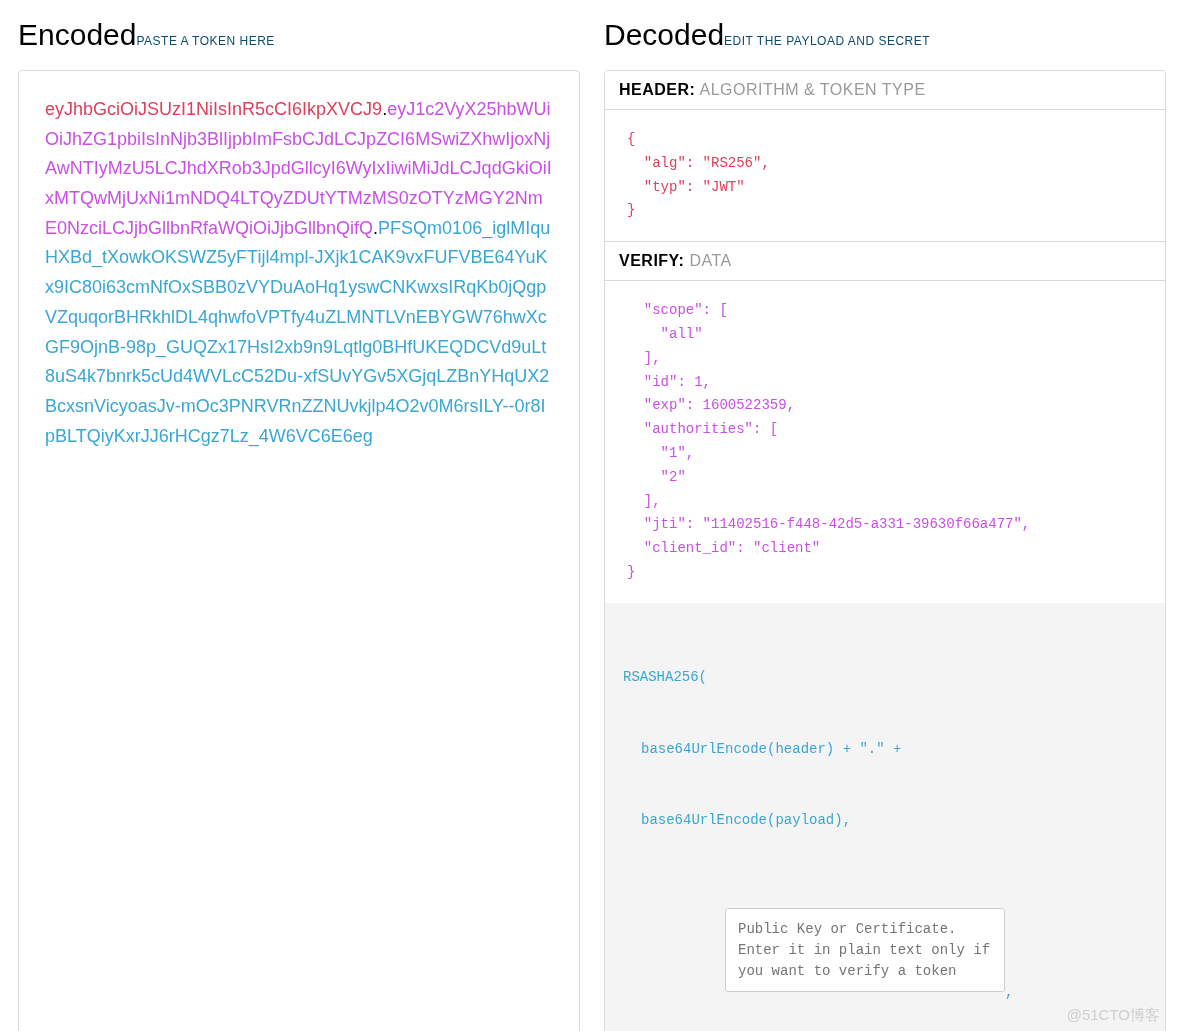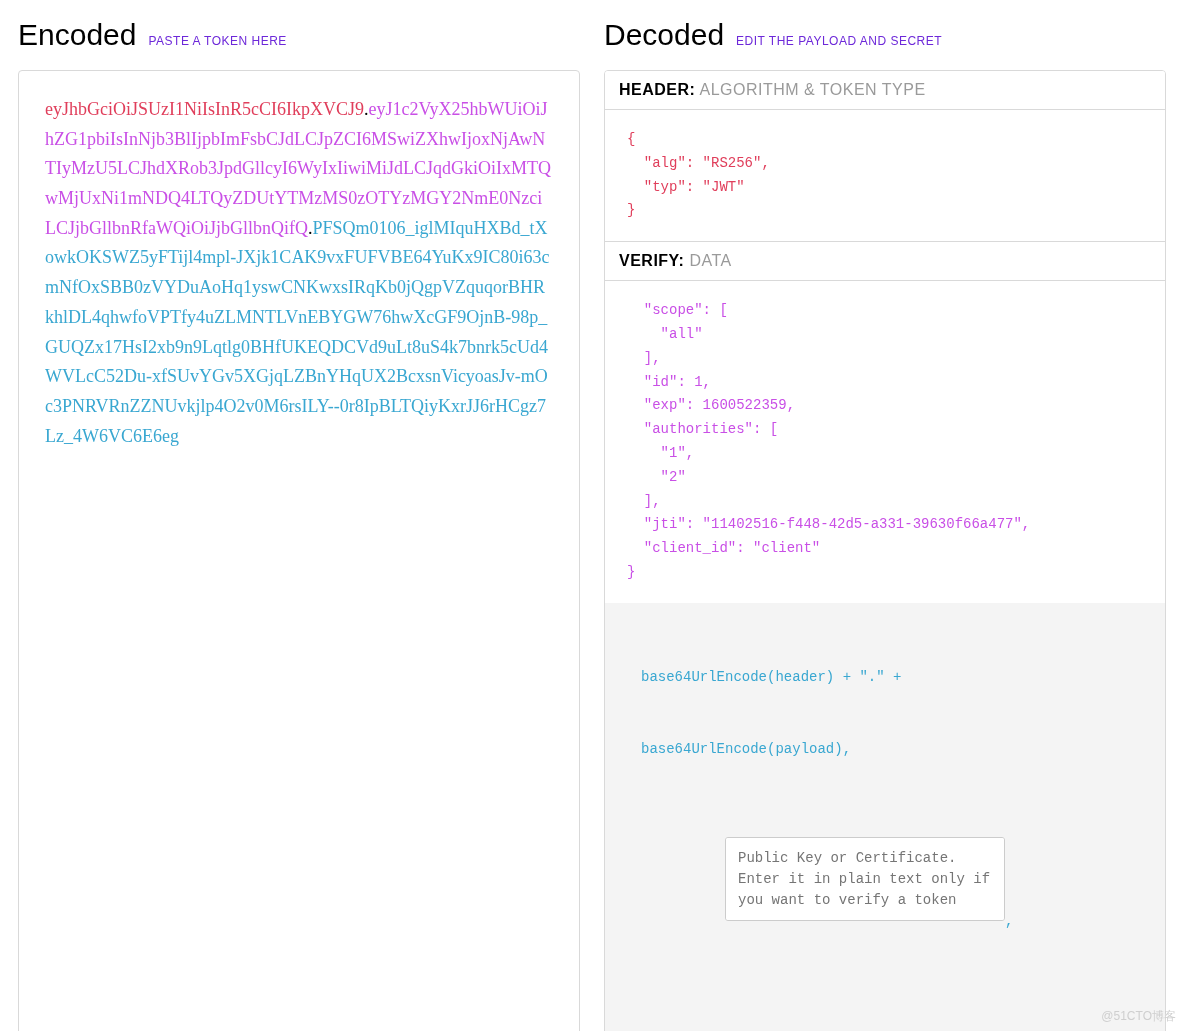--- a/index.html
+++ b/index.html
@@ -1,39 +1,39 @@
 <!DOCTYPE html>
 <html><head>
 <meta charset="utf-8">
 <style>
 * { box-sizing: border-box; margin: 0; padding: 0; }
 body { font-family: -apple-system, BlinkMacSystemFont, "Segoe UI", Helvetica, Arial, sans-serif; background: #fff; color: #333; padding: 18px; width: 1184px; }
 .cols { display: flex; gap: 24px; }
 .col { flex: 1; display: flex; flex-direction: column; }
-.col-title { display: flex; align-items: baseline; gap: 12px; margin-bottom: 18px; }
+.col-title { display: flex; align-items: baseline; gap: 0; margin-bottom: 18px; }
 .col-title h2 { font-size: 30px; font-weight: 400; color: #000; }
-.col-title .sub { font-size: 12px; letter-spacing: 0.5px; color: #6d28d9; text-transform: uppercase; }
+.col-title .sub { font-size: 12px; letter-spacing: 0.5px; color: #0c4a6e; text-transform: uppercase; }
 .panel { border: 1px solid #d9d9d9; border-radius: 4px; background: #fff; flex: 1; display: flex; flex-direction: column; overflow: hidden; }
-.encoded-box { padding: 24px 26px; font-family: Liberation Serif, serif; font-size: 18px; line-height: 1.65; word-break: break-all; white-space: normal; height: 960px; }
+.encoded-box { padding: 24px 26px; font-family: Liberation Sans, sans-serif; font-size: 18px; line-height: 1.65; word-break: break-all; white-space: normal; height: 960px; }
 .tok-h { color: #e03e5b; }
 .tok-p { color: #c94fe6; }
 .tok-s { color: #39a7d1; }
 .tok-dot { color: #000; }
 .section-hdr { background: #fff; border-bottom: 1px solid #d9d9d9; border-top: 1px solid #d9d9d9; padding: 10px 14px; font-size: 16px; letter-spacing: 0.5px; }
 .section-hdr:first-child { border-top: none; }
 .section-hdr .lbl { font-weight: 600; color: #000; }
 .section-hdr .sub { color: #9a9a9a; }
 .section-body { padding: 18px 22px; font-family: "SFMono-Regular", Menlo, Consolas, "Courier New", monospace; font-size: 14px; line-height: 1.7; white-space: pre; overflow-x: auto; }
 .hdr-body { color: #e03e5b; }
 .pl-body { color: #c94fe6; }
 .sig-body { background: #f4f4f4; color: #39a7d1; padding: 16px 18px 20px; }
 .sig-indent { padding-left: 18px; }
 .key-textarea { width: 280px; height: 84px; font-family: inherit; font-size: 14px; color: #888; padding: 10px 12px; border: 1px solid #ccc; border-radius: 3px; resize: none; background: #fff; margin: 4px 0; line-height: 1.5; }
 .sig-comma { color: #39a7d1; }
-.watermark { position: fixed; right: 8px; bottom: 6px; color: #cfcfcf; font-size: 12px; }
+.watermark { position: fixed; right: 24px; bottom: 6px; color: #cfcfcf; font-size: 15px; }
 </style>
 </head>
 <body>
 
 <div class="cols">
   <div class="col">
     <div class="col-title">
       <h2>Encoded</h2>
       <span class="sub">PASTE A TOKEN HERE</span>
     </div>
@@ -69,20 +69,21 @@
   "exp": 1600522359,
   "authorities": [
     "1",
     "2"
   ],
   "jti": "11402516-f448-42d5-a331-39630f66a477",
   "client_id": "client"
 }</div>
 
       <div class="section-body sig-body">
+        <div>RSASHA256(</div>
         <div class="sig-indent">base64UrlEncode(header) + "." +</div>
         <div class="sig-indent">base64UrlEncode(payload),</div>
         <div class="sig-indent">
           <textarea class="key-textarea" placeholder="Public Key or Certificate. Enter it in plain text only if you want to verify a token" style=""></textarea><span class="sig-comma">,</span>
         </div>
         
         
       </div>
 
     </div>

